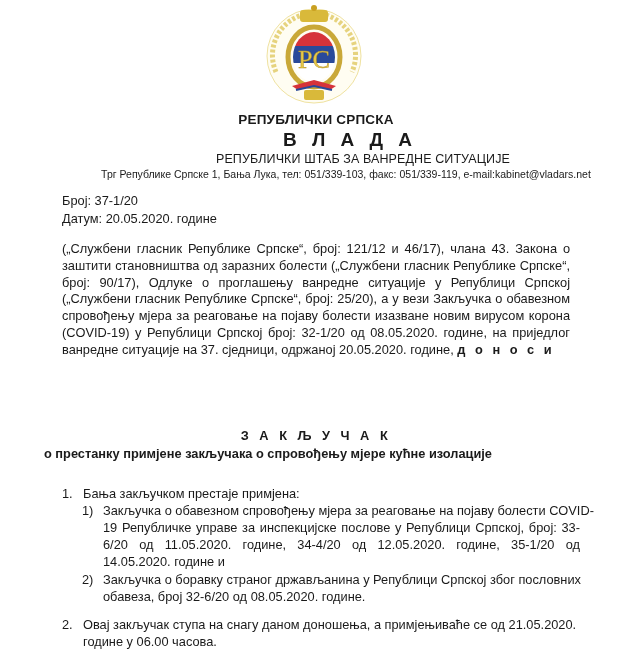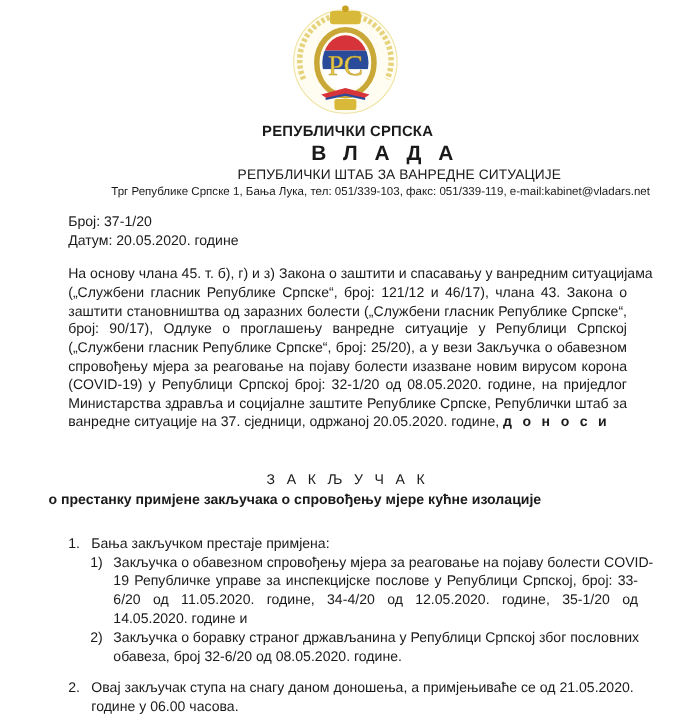--- a/index.html
+++ b/index.html
@@ -18,21 +18,21 @@
   .meta { position: absolute; left: 62px; font-size: 12.8px; text-align: right; }
   .m1 { top: 193px; }
   .m2 { top: 211px; }
   .body-text {
     position: absolute; left: 62px; width: 508px; top: 241px;
     font-size: 12.8px; line-height: 16.8px; text-align: justify;
   }
   .body-text .line { display: block; text-align: justify; text-align-last: justify; white-space: nowrap; }
   .body-text .line.last { text-align-last: left; }
   .bold-spaced { font-weight: bold; letter-spacing: 3px; }
-  .t-title { position: absolute; left: 0; width: 632px; top: 428px; text-align: center; font-size: 12.8px; font-weight: normal; letter-spacing: 3.5px; }
+  .t-title { position: absolute; left: 0; width: 632px; top: 428px; text-align: center; font-size: 12.8px; font-weight: bold; letter-spacing: 3.5px; }
   .t-sub { position: absolute; left: 0; width: 536px; top: 446px; text-align: center; font-size: 12.8px; font-weight: bold; }
   .item { position: absolute; font-size: 12.8px; line-height: 17px; }
   .num { position: absolute; }
   .just { display: block; text-align-last: justify; white-space: nowrap; }
   .plain { display: block; white-space: nowrap; }
 </style>
 </head>
 <body>
 
 <div class="page">
@@ -67,28 +67,26 @@
 
   <div class="hdr h-rs">РЕПУБЛИЧКИ СРПСКА</div>
   <div class="hdr h-vlada">В Л А Д А</div>
   <div class="hdr h-stab">РЕПУБЛИЧКИ ШТАБ ЗА ВАНРЕДНЕ СИТУАЦИЈЕ</div>
   <div class="hdr h-addr">Трг Републике Српске 1,  Бања Лука, тел: 051/339-103, факс: 051/339-119, e-mail:kabinet@vladars.net</div>
 
   <div class="meta m1">Број: 37-1/20</div>
   <div class="meta m2">Датум: 20.05.2020. године</div>
 
   <div class="body-text">
-    <span class="line">На основу члана 45. т. б), г) и з)  Закона о заштити и спасавању у ванредним ситуацијама</span>
     <span class="line">(„Службени гласник Републике Српске“, број: 121/12 и 46/17), члана 43. Закона о</span>
     <span class="line">заштити становништва од заразних болести („Службени гласник Републике Српске“,</span>
     <span class="line">број: 90/17), Одлуке о проглашењу ванредне ситуације у Републици Српској</span>
     <span class="line">(„Службени гласник Републике Српске“, број: 25/20), а у вези Закључка о обавезном</span>
     <span class="line">спровођењу мјера за реаговање на појаву болести изазване новим вирусом корона</span>
     <span class="line">(COVID-19) у Републици Српској број: 32-1/20 од 08.05.2020. године, на приједлог</span>
-    <span class="line">Министарства здравља и социјалне заштите Републике Српске, Републички штаб за</span>
     <span class="line last"><span>ванредне ситуације на 37. сједници, одржаној 20.05.2020. године, </span><span class="bold-spaced">д о н о с и</span></span>
   </div>
 
   <div class="t-title">З А К Љ У Ч А К</div>
   <div class="t-sub">о престанку примјене закључака о спровођењу мјере кућне изолације</div>
 
   <div class="item" style="left:62px; top:485px; width:508px;">
     <span class="num" style="left:0;">1.</span>
     <span style="position:absolute; left:21px; white-space:nowrap;">Бања закључком престаје примјена:</span>
   </div>

